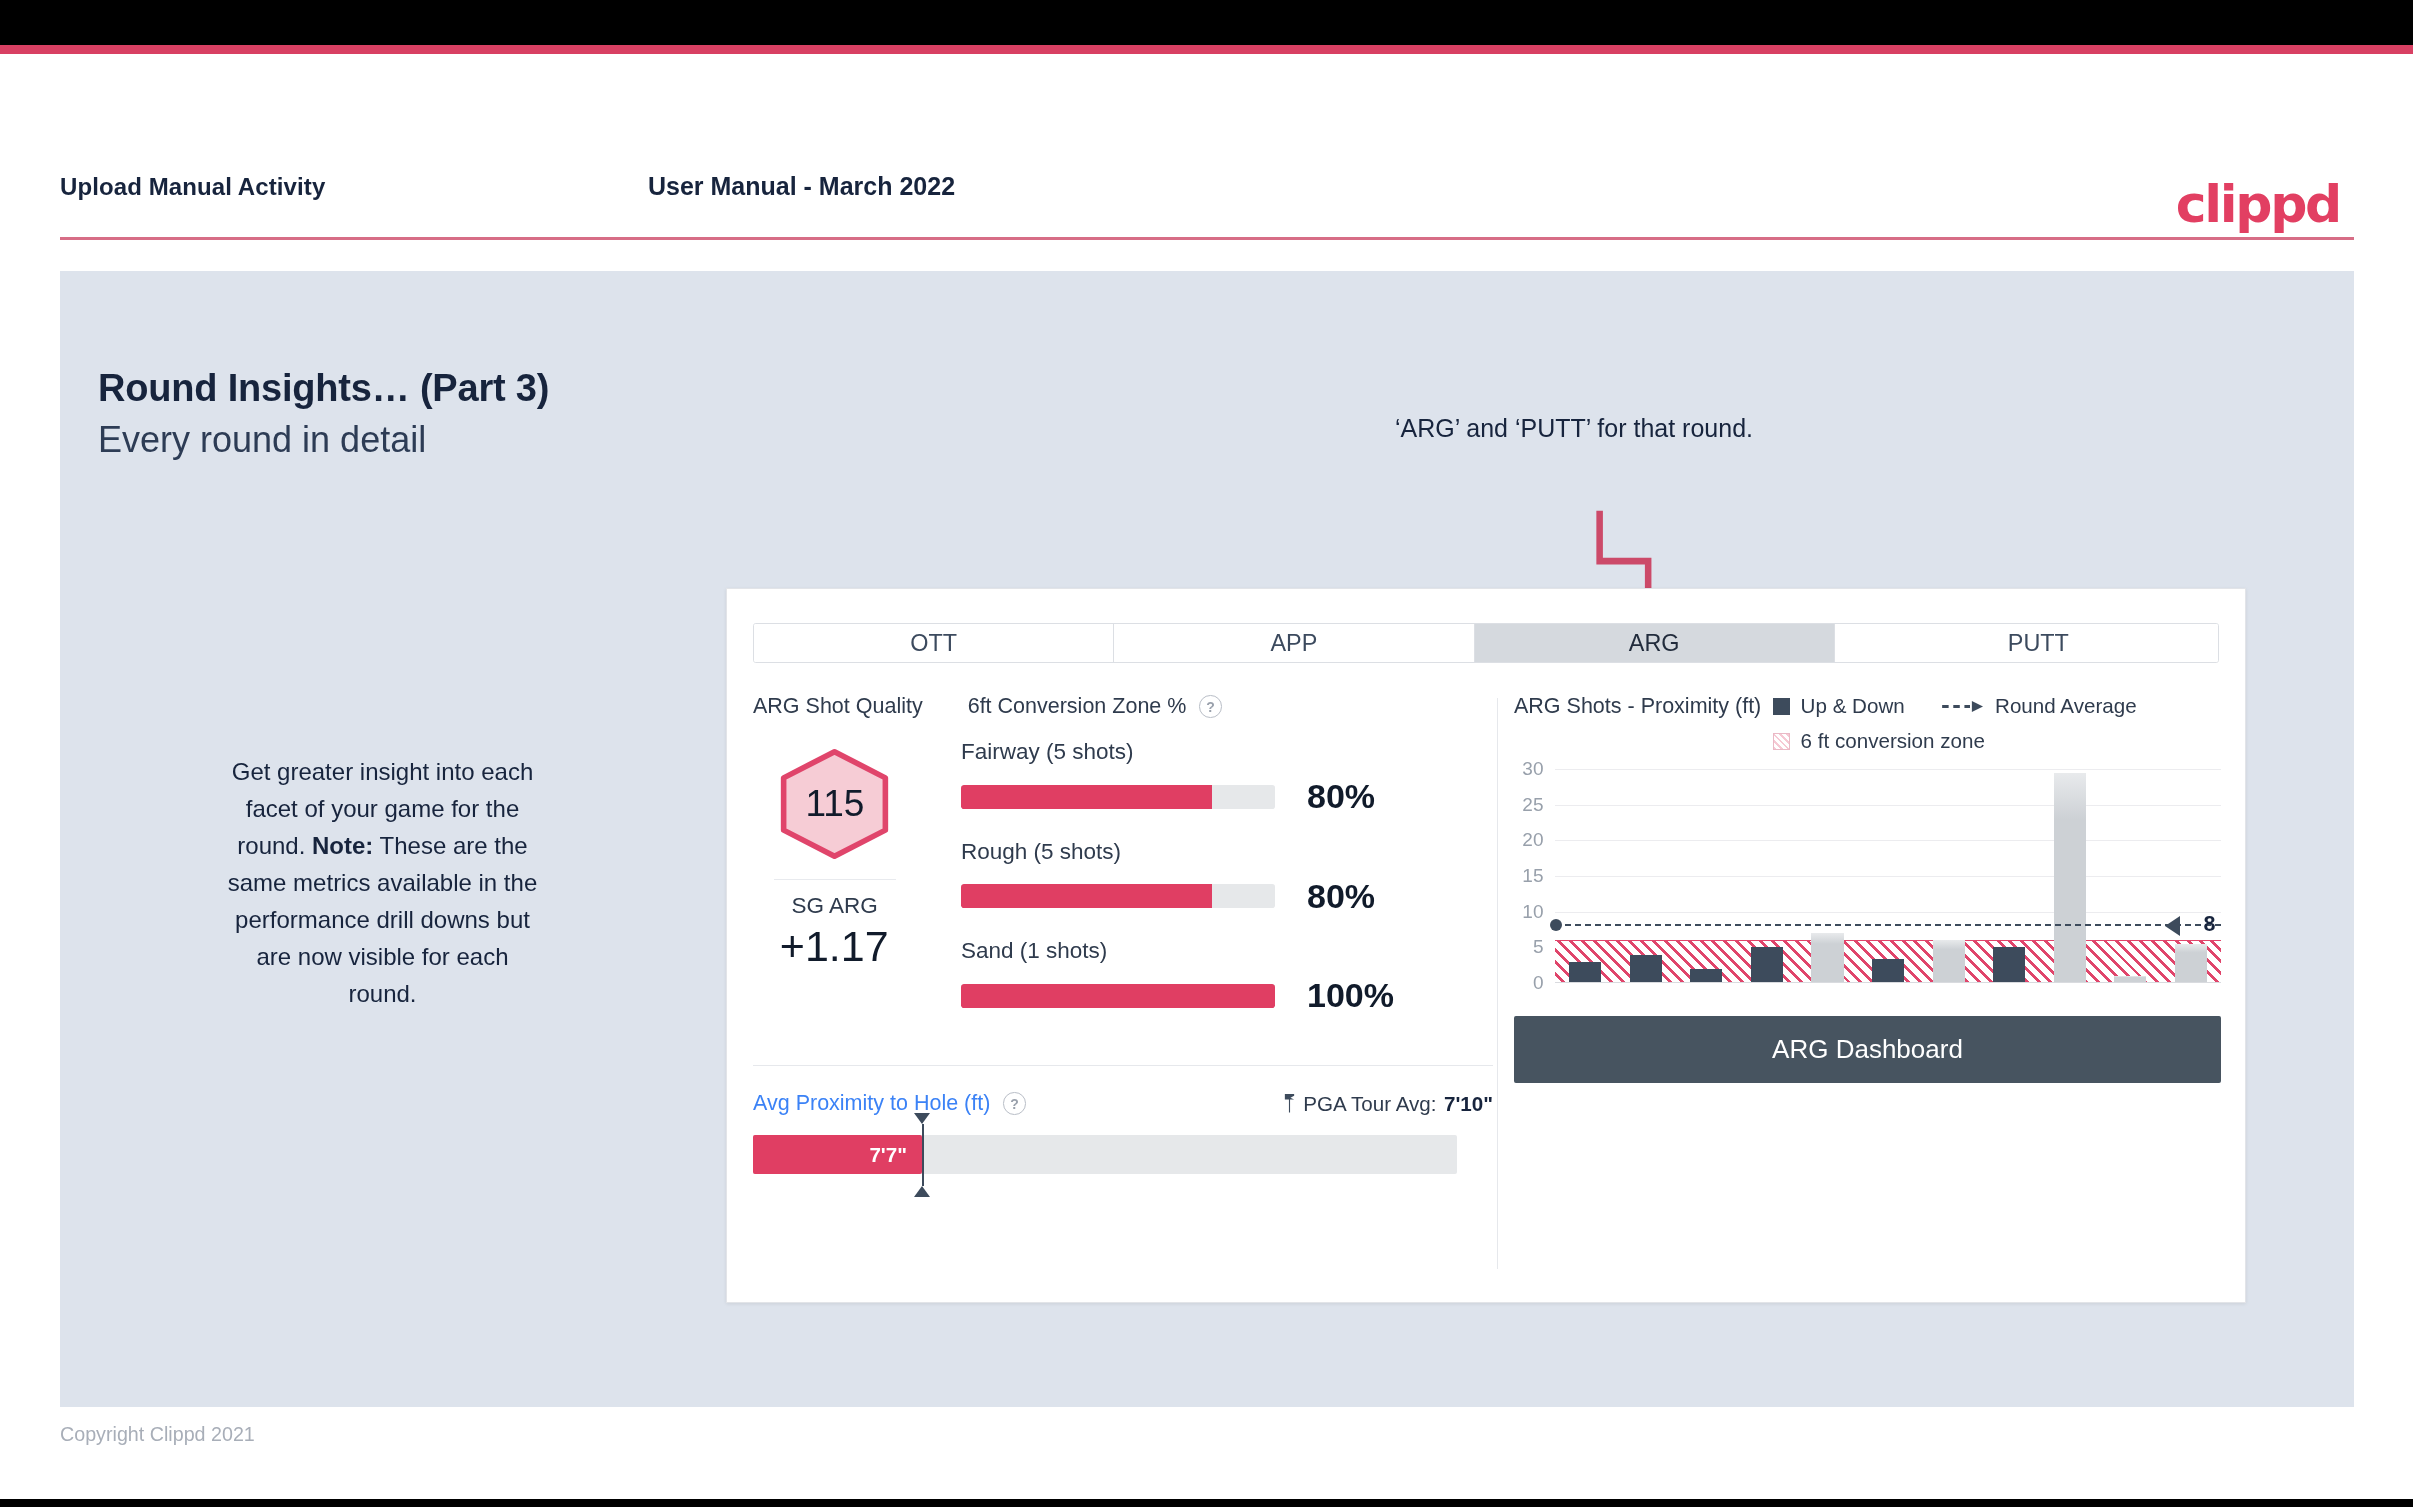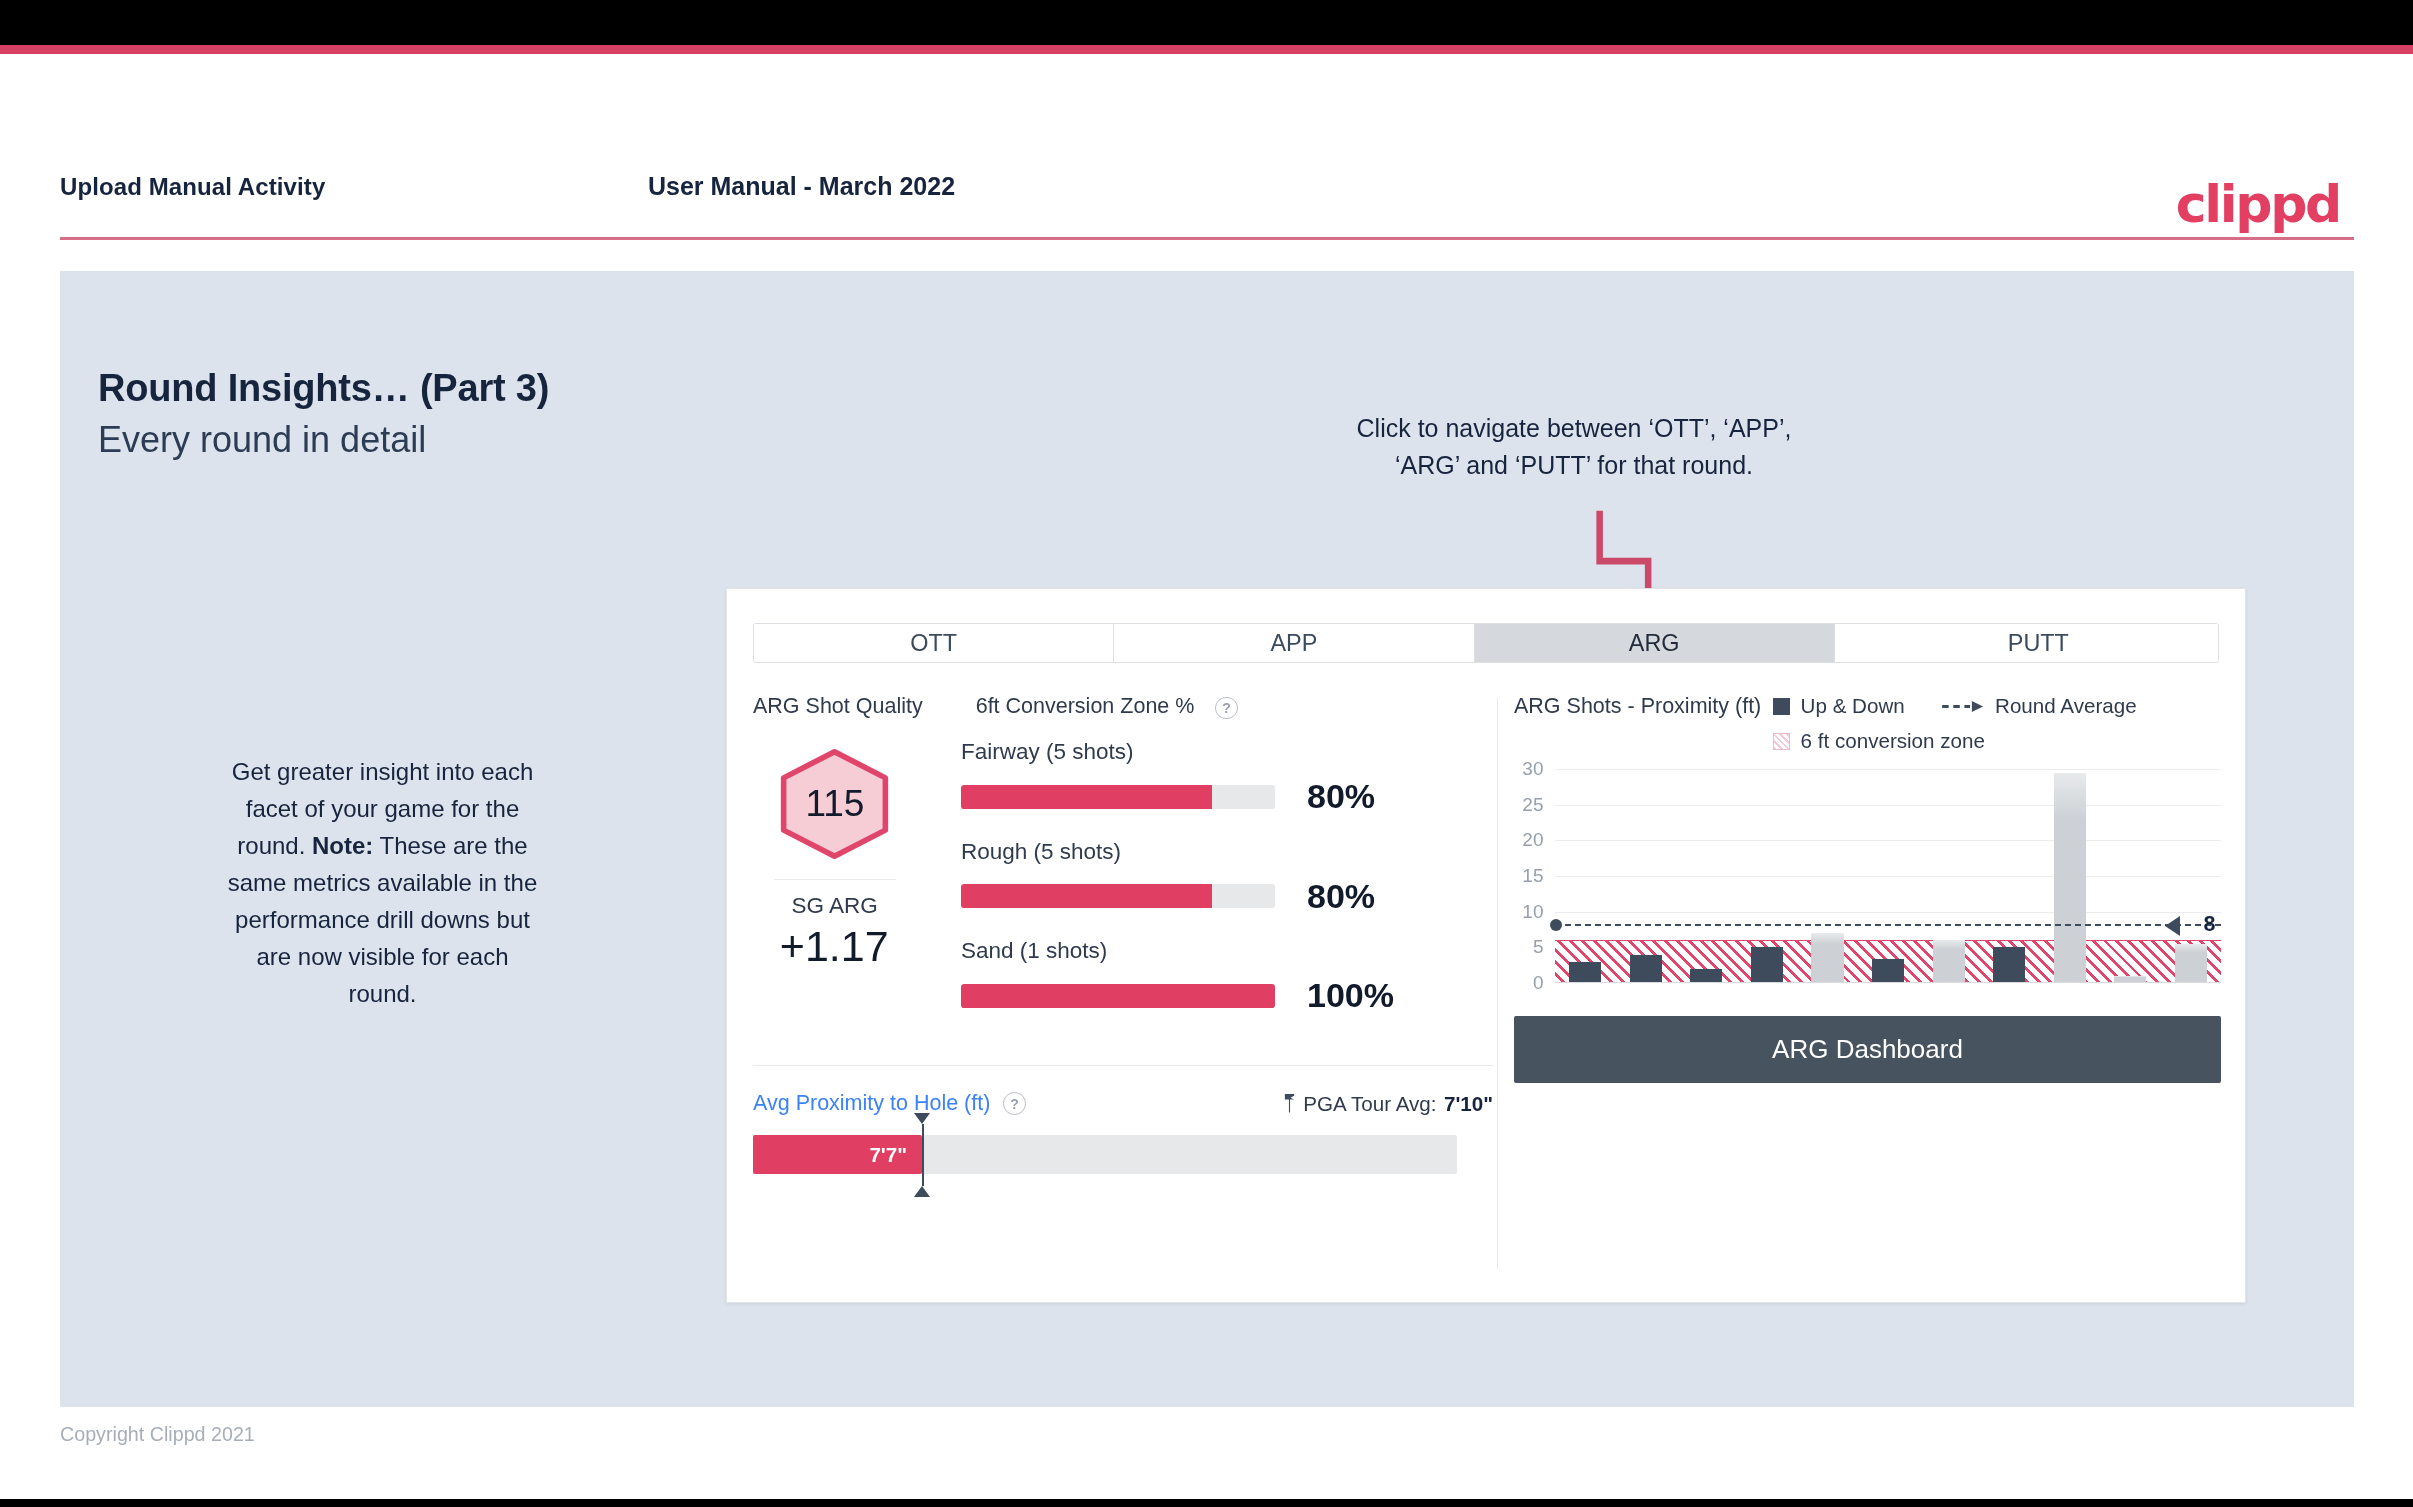--- a/index.html
+++ b/index.html
@@ -279,21 +279,20 @@
   <div class="hdr-mid">User Manual - March 2022</div>
   <div class="logo">clippd</div>
   <div class="hdr-rule"></div>
 
   <div class="panel"></div>
 
   <div class="title">Round Insights… (Part 3)</div>
   <div class="subtitle">Every round in detail</div>
 
   <div class="callout-top">
-    <div>Click to navigate between ‘OTT’, ‘APP’,</div>
     <div>‘ARG’ and ‘PUTT’ for that round.</div>
   </div>
 
   <div class="arrow-wrap">
     <svg width="131" height="112" viewBox="0 0 140 120">
       <path d="M8 4 L8 58 L60 58 L60 92" stroke="#cc4a69" stroke-width="7" fill="none"></path>
       <path d="M60 116 L48 90 L72 90 Z" fill="#cc4a69"></path>
     </svg>
   </div>
 
@@ -309,21 +308,21 @@
       <div class="tab">OTT</div>
       <div class="tab">APP</div>
       <div class="tab active">ARG</div>
       <div class="tab">PUTT</div>
     </div>
 
     <div class="vdiv"></div>
 
     <div class="col-left">
 
-      <div class="row-head" style="position:absolute;left:0;top:0;gap:8px;align-items:flex-end;">
+      <div class="row-head" style="position:absolute;left:0;top:0;gap:0;">
         <div class="sec-label">ARG Shot Quality</div>
         <div class="sec-label" style="margin-left:45px;">6ft Conversion Zone %</div>
         <span class="qmark" style="margin-left:13px;">?</span>
       </div>
 
       <div class="hexwrap">
         <svg width="117" height="112" viewBox="0 0 125 120">
           <polygon points="62.5,4 117,32 117,88 62.5,116 8,88 8,32" fill="#f6ccd5" stroke="#e0456b" stroke-width="6" stroke-linejoin="round"></polygon>
         </svg>
         <div class="hexnum">115</div>

